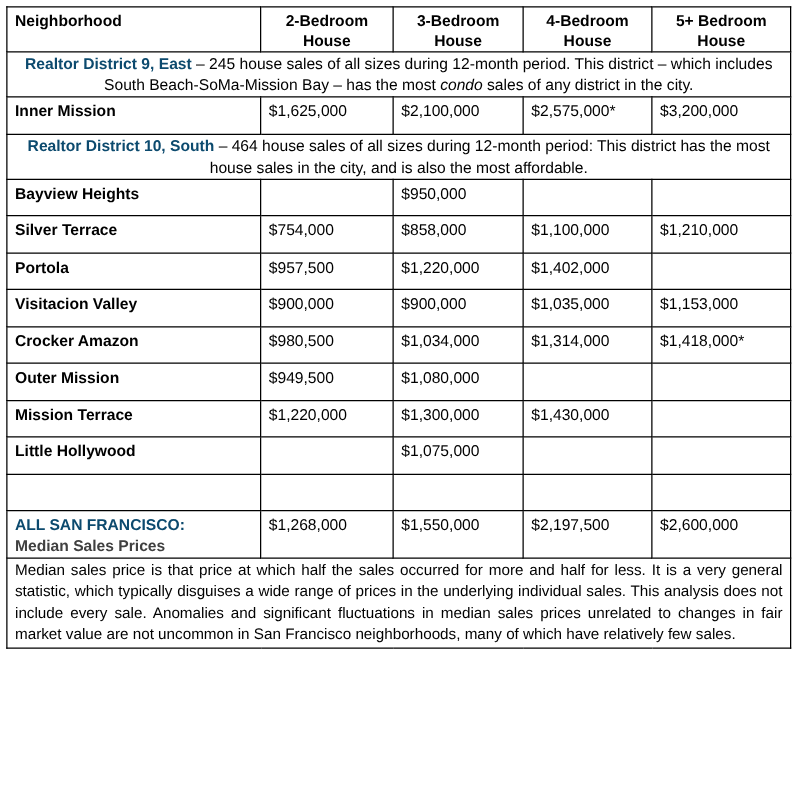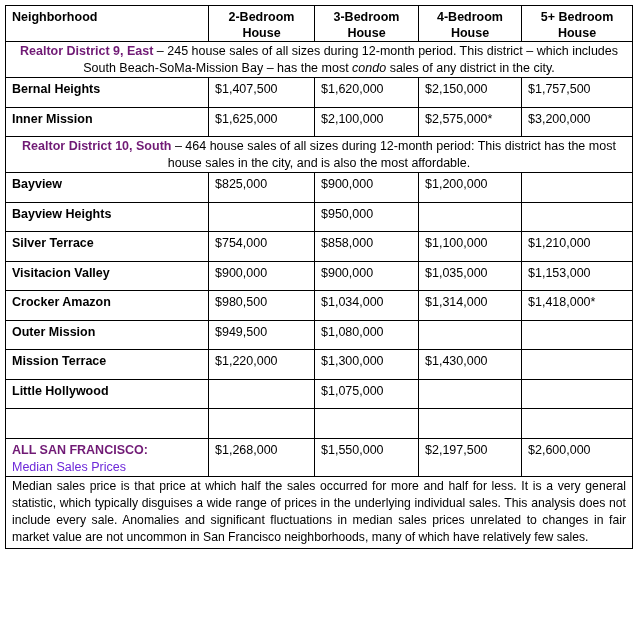--- a/index.html
+++ b/index.html
@@ -20,24 +20,24 @@
   }
   th { font-weight: bold; }
   th.nb { text-align: left; padding-left: 9px; }
   td.name { font-weight: bold; padding-left: 9px; }
   td.val { padding-left: 7px; }
   tr.row { height: 29.5px; }
   tr.hdr { height: 35px; margin-left: 40px; }
   tr.banner td { text-align: center; padding: 1px 6px 0 6px; line-height: 17px; }
   tr.banner1 { height: 35px; }
   tr.banner2 { height: 36px; }
-  .red { color: #701a75; font-weight: bold; }
+  .red { color: #0c4a6e; font-weight: bold; }
   tr.allsf { height: 36px; }
   tr.allsf td { line-height: 17px; }
-  .allsf-sub { font-weight: normal; color: #6d28d9; }
+  .allsf-sub { font-weight: bold; color: #404040; }
   tr.foot td { text-align: justify; text-align-last: left; padding: 1px 6px 2px 6px; line-height: 17px; font-size: 12.2px; }
 </style>
 </head>
 <body>
 
 <table class="prices">
   <colgroup>
     <col style="width:203px">
     <col style="width:106px">
     <col style="width:104px">
@@ -51,58 +51,51 @@
     <th><span>3-Bedroom</span><br><span>House</span></th>
     <th><span>4-Bedroom</span><br><span>House</span></th>
     <th><span>5+ Bedroom</span><br><span>House</span></th>
   </tr>
 
   <tr class="banner banner1">
     <td colspan="5"><span class="red">Realtor District 9, East</span><span> – 245 house sales of all sizes during 12-month period. This district – which includes South Beach-SoMa-Mission Bay – has the most </span><i>condo</i><span> sales of any district in the city.</span></td>
   </tr>
 
   <tr class="row">
-    <td class="name">Bernal Heights</td>
-    <td class="val">$1,407,500</td>
-    <td class="val">$1,620,000</td>
-    <td class="val">$2,150,000</td>
-    <td class="val">$1,757,500</td>
-  </tr>
-  <tr class="row">
     <td class="name">Inner Mission</td>
     <td class="val">$1,625,000</td>
     <td class="val">$2,100,000</td>
     <td class="val">$2,575,000*</td>
     <td class="val">$3,200,000</td>
   </tr>
 
   <tr class="banner banner2">
     <td colspan="5"><span class="red">Realtor District 10, South</span><span> – 464 house sales of all sizes during 12-month period: This district has the most house sales in the city, and is also the most affordable.</span></td>
   </tr>
 
-  <tr class="row">
-    <td class="name">Bayview</td>
-    <td class="val">$825,000</td>
-    <td class="val">$900,000</td>
-    <td class="val">$1,200,000</td>
-    <td class="val"></td>
-  </tr>
   <tr class="row">
     <td class="name">Bayview Heights</td>
     <td class="val"></td>
     <td class="val">$950,000</td>
     <td class="val"></td>
     <td class="val"></td>
   </tr>
   <tr class="row">
     <td class="name">Silver Terrace</td>
     <td class="val">$754,000</td>
     <td class="val">$858,000</td>
     <td class="val">$1,100,000</td>
     <td class="val">$1,210,000</td>
+  </tr>
+  <tr class="row">
+    <td class="name">Portola</td>
+    <td class="val">$957,500</td>
+    <td class="val">$1,220,000</td>
+    <td class="val">$1,402,000</td>
+    <td class="val"></td>
   </tr>
   <tr class="row">
     <td class="name">Visitacion Valley</td>
     <td class="val">$900,000</td>
     <td class="val">$900,000</td>
     <td class="val">$1,035,000</td>
     <td class="val">$1,153,000</td>
   </tr>
   <tr class="row">
     <td class="name">Crocker Amazon</td>

